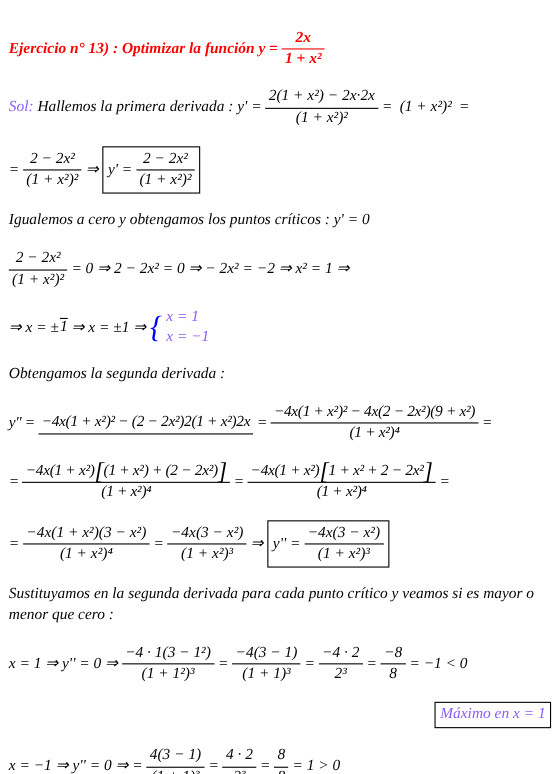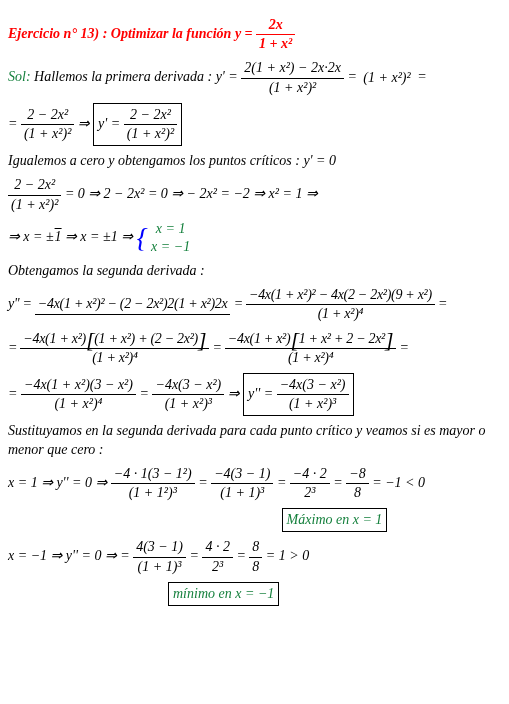--- a/index.html
+++ b/index.html
@@ -7,23 +7,23 @@
     padding: 10px 8px;
     font-family: 'Times New Roman', serif;
     font-size: 14px;
     font-style: italic;
     background: #fff;
     color: #000;
     width: 509px;
     box-sizing: border-box;
     line-height: 1.3;
   }
-  .line { margin: 6px 0; }
+  .line { margin: 16px 0; }
   .red { color: #ff0000; font-weight: bold; }
-  .blue { color: #15803d; }
+  .blue { color: #8b5cf6; }
   .frac { display: inline-block; vertical-align: middle; text-align: center; font-style: italic; }
   .frac > span { display: block; padding: 0 3px; }
   .frac .num { border-bottom: 1px solid currentColor; }
   .frac .den { }
   .boxed { border: 1px solid #000; padding: 2px 4px; display: inline-block; vertical-align: middle; }
   .lbrace { font-size: 28px; vertical-align: middle; color: #0000ff; display:inline-block; line-height:0.8;}
   .sqrt { text-decoration: overline; padding-left:1px;}
   .big-bracket { font-size: 22px; vertical-align: middle; line-height: 0; }
   .tight { letter-spacing: -0.3px; }
 </style>
@@ -77,21 +77,21 @@
   <span class="frac">
     <span class="num">2 − 2x²</span>
     <span class="den">(1 + x²)²</span>
   </span>
   <span> = 0   ⇒ 2 − 2x² = 0   ⇒   − 2x² = −2   ⇒ x² = 1  ⇒</span>
 </div>
 
 <div class="line">
   <span>⇒  x = ±</span><span class="sqrt">1</span><span>  ⇒  x = ±1  ⇒ </span>
   <span class="lbrace">{</span>
-  <span style="display:inline-block; vertical-align:middle;text-align:center;">
+  <span style="display:inline-block; vertical-align:middle;">
     <span class="blue" style="display:block;">x = 1</span>
     <span class="blue" style="display:block;">x = −1</span>
   </span>
 </div>
 
 <div class="line">Obtengamos la segunda derivada :</div>
 
 <div class="line tight">
   <span>y'' =</span>
   <span class="frac">
@@ -163,21 +163,21 @@
     <span class="den">2³</span>
   </span>
   <span> = </span>
   <span class="frac">
     <span class="num">−8</span>
     <span class="den">8</span>
   </span>
   <span> = −1 &lt; 0</span>
 </div>
 
-<div class="line" style="text-align:center; padding-left:160px;">
+<div class="line" style="text-align:right; padding-left:160px;">
   <span class="boxed blue">Máximo en x = 1</span>
 </div>
 
 <div class="line">
   <span>x = −1  ⇒  y'' = 0 ⇒ </span>
   <span> = </span>
   <span class="frac">
     <span class="num">4(3 − 1)</span>
     <span class="den">(1 + 1)³</span>
   </span>

